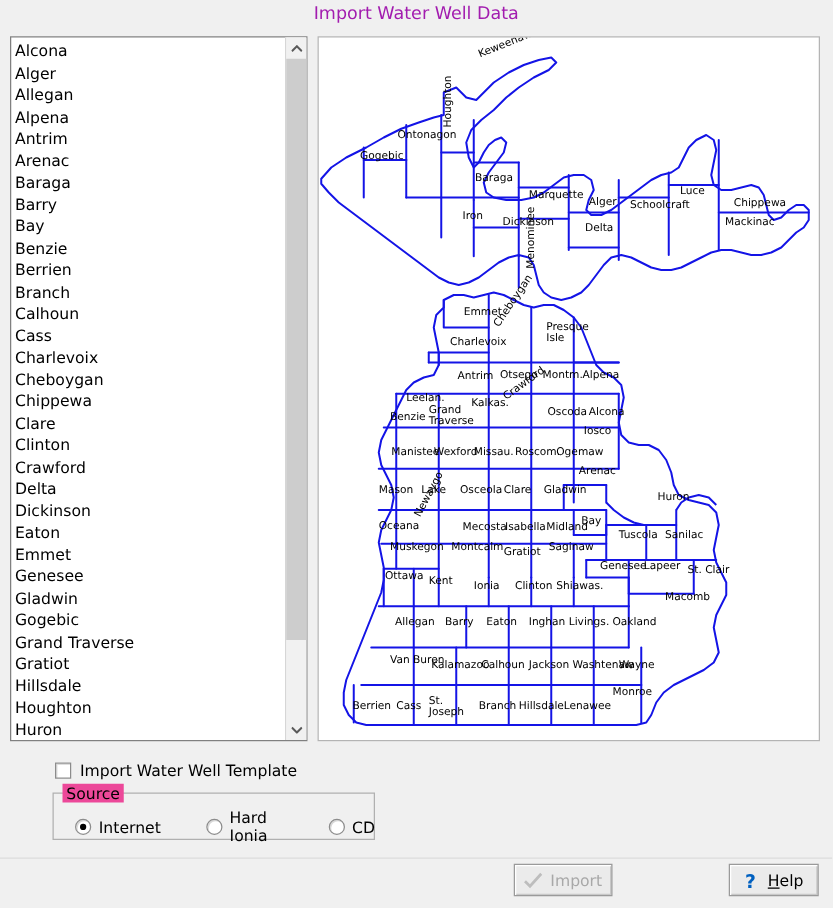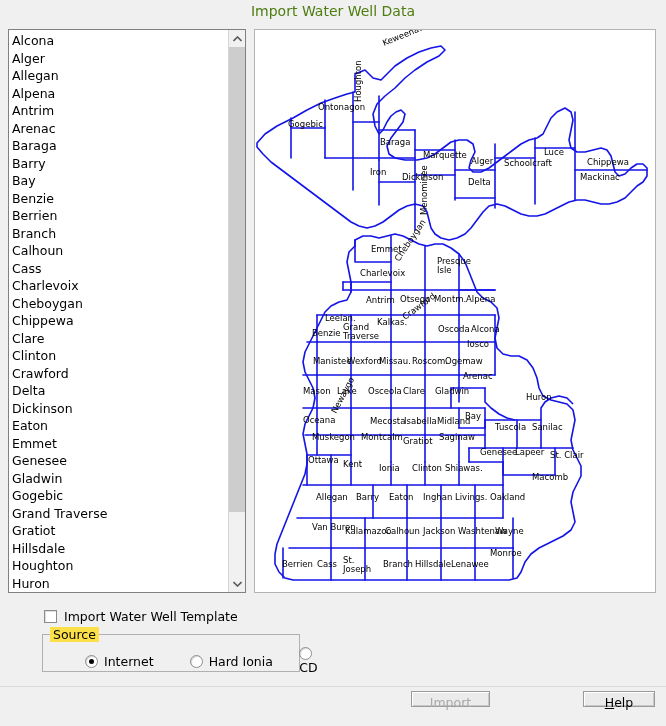--- a/index.html
+++ b/index.html
@@ -13,21 +13,21 @@
     width: 666px;
     height: 726px;
     background: #f0f0f0;
     overflow: hidden;
   }
   #title-bar {
     height: 22px;
     line-height: 22px;
     text-align: center;
     font-size: 14px;
-    color: #4d7c0f;
+    color: #a21caf;
     font-family: "DejaVu Sans", sans-serif;
   }
   
   #list-wrap {
     position: absolute;
     left: 8px;
     top: 29px;
     width: 238px;
     height: 564px;
     background: #ffffff;
@@ -116,35 +116,34 @@
     top: 634px;
     width: 258px;
     height: 38px;
     border: 1px solid #b0b0b0;
     box-sizing: border-box;
   }
   #source-legend {
     position: absolute;
     left: 50px;
     top: 627px;
-    background: #fde047;
+    background: #ec4899;
     padding: 0 3px;
     font-size: 12.5px;
     color: #000;
   }
   .radio-row {
     position: absolute;
     left: 42px;
     top: 650px;
     width: 258px;
     height: 22px;
     display: flex;
     align-items: center;
     font-size: 12.5px;
-    padding-left: 25px;
   }
   .radio-item {
     display: flex;
     align-items: center;
     margin-right: 0;
   }
   .winradio {
     width: 13px; height: 13px;
     border-radius: 50%;
     background: #fff;
@@ -168,32 +167,31 @@
     position: absolute;
     left: 0;
     top: 686px;
     width: 666px;
     height: 40px;
     border-top: 1px solid #dcdcdc;
   }
   .winbtn {
     position: absolute;
     top: 4px;
-    height: 16px;
+    height: 26px;
     background: #ebebeb;
     border: 1px solid #9a9a9a;
     box-shadow: inset 1px 1px 0 #ffffff, inset -1px -1px 0 #c8c8c8;
     box-sizing: border-box;
     display: flex;
     align-items: center;
     justify-content: center;
     font-size: 12.5px;
     color: #000;
     gap: 6px;
-    flex-direction: column;
   }
   #btn-import { left: 411px; width: 79px; color: #a8a8a8; }
   #btn-cancel { left: 493px; width: 79px; }
   #btn-help   { left: 583px; width: 72px; }
   #btn-cancel .focusring {
     position: absolute;
     left: 2px; top: 2px; right: 2px; bottom: 2px;
     border: 1px dotted #404040;
     box-sizing: border-box;
   }
@@ -517,21 +515,21 @@
   <div id="source-legend">Source</div>
   <div class="radio-row">
     <div class="radio-item" style="margin-left:18px;">
       <span class="winradio checked"></span>
       <span>Internet</span>
     </div>
     <div class="radio-item" style="margin-left:36px;">
       <span class="winradio"></span>
       <span>Hard Ionia</span>
     </div>
-    <div class="radio-item" style="margin-left:26px;flex-direction:column;">
+    <div class="radio-item" style="margin-left:26px;">
       <span class="winradio"></span>
       <span>CD</span>
     </div>
   </div>
 
   <div id="button-bar">
 
     <div class="winbtn" id="btn-import">
       <svg width="15" height="13" viewBox="0 0 15 13">
         <path d="M1 7 L5 11 L14 1" fill="none" stroke="#bdbdbd" stroke-width="2.2"></path>

